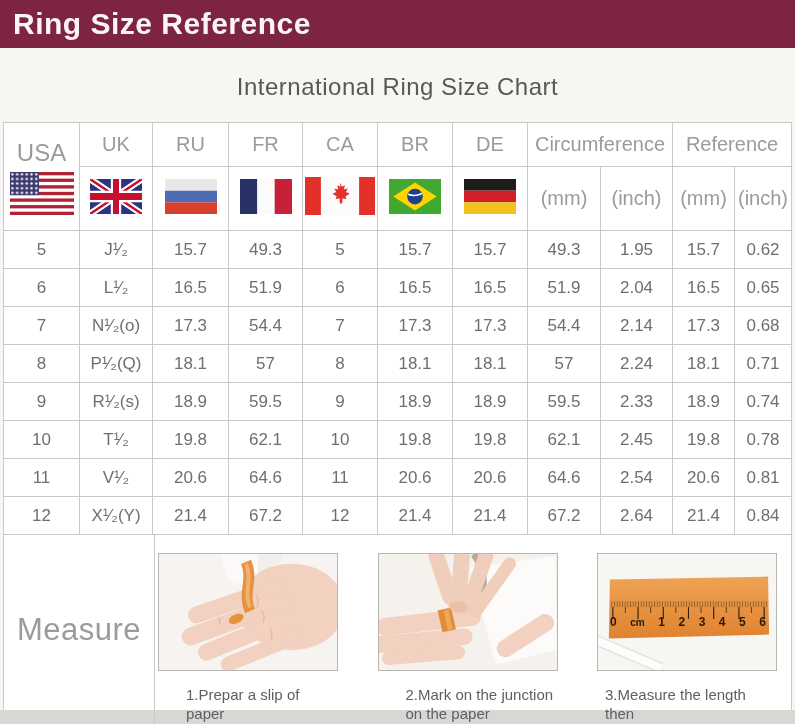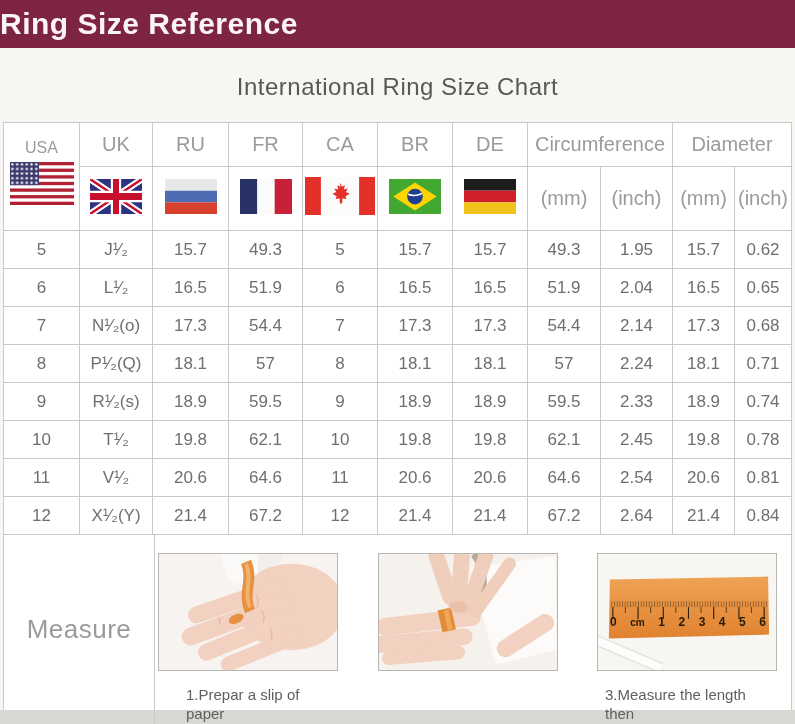--- a/index.html
+++ b/index.html
@@ -7,20 +7,21 @@
   body {
     width:795px; height:724px;
     background:#d9d7d4;
     font-family:"Liberation Sans", sans-serif;
     overflow:hidden;
   }
   
   .topbar {
     height:48px; background:#7d2440;
     display:flex; align-items:center;
+    padding-left:13px;
     box-shadow:0 1px 2px rgba(0,0,0,.25);
   }
   .topbar h1 {
     margin:0; color:#fbf4f4; font-size:30px;
     font-weight:600; letter-spacing:.5px; line-height:48px;
   }
   
   .content {
     background:#f8f6f3; height:662px; padding:0 3px;
   }
@@ -42,34 +43,34 @@
     color:#9b9b9b; font-weight:400; font-size:20px;
   }
   .label-row th { height:44px; }
   .flag-row th { height:64px; }
   tbody td { height:38px; font-size:17px; color:#6f6f6f; }
   col.c-usa{width:76px} col.c-uk{width:73px} col.c-ru{width:76px}
   col.c-fr{width:74px} col.c-ca{width:75px} col.c-br{width:75px}
   col.c-de{width:75px} col.c-cmm{width:73px} col.c-cin{width:72px}
   col.c-dmm{width:62px} col.c-din{width:57px}
   th.usa-th { vertical-align:top; }
-  .usa-label { margin-top:16px; font-size:16px; color:#9b9b9b; }
+  .usa-label { margin-top:16px; font-size:24px; color:#9b9b9b; }
   .flag { display:inline-block; width:52px; height:35px; line-height:0; }
   .flag svg { width:100%; height:100%; display:block; }
   .flag-usa { width:64px; height:43px; margin-top:5px; }
   .flag-ca  { width:70px; height:38px; }
   
   .measure-row {
     display:flex; height:190px; background:#fff;
     border:1px solid #c9c9c9; border-top:none; width:789px;
   }
   .measure-label-cell {
     width:151px; border-right:1px solid #c9c9c9;
     display:flex; align-items:center; justify-content:center;
-    font-size:26px; color:#9b9b9b; letter-spacing:.5px;
+    font-size:31px; color:#9b9b9b; letter-spacing:.5px;
   }
   .measure-content {
     flex:1; display:flex; justify-content:space-between;
     padding:18px 12px 0 3px;
   }
   .step { width:182px; display:flex; flex-direction:column; }
   .photo {
     width:180px; height:118px; border:1px solid #b7b5b2;
     position:relative; background:#f6f4f1; line-height:0;
   }
@@ -140,21 +141,21 @@
             </svg>
           </span>
         </th>
         <th>UK</th>
         <th>RU</th>
         <th>FR</th>
         <th>CA</th>
         <th>BR</th>
         <th>DE</th>
         <th colspan="2">Circumference</th>
-        <th colspan="2">Diameter</th>
+        <th colspan="2">Reference</th>
       </tr>
       <tr class="flag-row">
         <th>
           <span class="flag">
             <svg viewBox="0 0 60 36" preserveAspectRatio="none">
               <rect width="60" height="36" fill="#2b3480"></rect>
               <path d="M0,0 L60,36 M60,0 L0,36" stroke="#fff" stroke-width="7"></path>
               <path d="M0,0 L60,36 M60,0 L0,36" stroke="#c8102e" stroke-width="2.6"></path>
               <path d="M30,0 V36 M0,18 H60" stroke="#fff" stroke-width="12"></path>
               <path d="M30,0 V36 M0,18 H60" stroke="#c8102e" stroke-width="7"></path>
@@ -370,20 +371,22 @@
             <path d="M68,57 L72,77" stroke="#f0a757" stroke-width="5" fill="none"></path>
             <g stroke="#f0cebc" stroke-linecap="round" fill="none">
               <path d="M58,2 L72,44" stroke-width="16"></path>
               <path d="M84,0 L80,50" stroke-width="16"></path>
               <path d="M108,2 L90,54" stroke-width="15"></path>
               <path d="M132,10 L98,58" stroke-width="13"></path>
             </g>
             <ellipse cx="80" cy="54" rx="10" ry="6" fill="#e8b79d" opacity="0.6"></ellipse>
           </svg>
         </div>
+        <div class="caption">2.Mark on the junction
+on the paper</div>
       </div>
 
       <div class="step step-3">
         <div class="photo">
           <svg viewBox="0 0 180 118" preserveAspectRatio="none">
             <defs>
               <linearGradient id="rg" x1="0" y1="0" x2="0" y2="1">
                 <stop offset="0" stop-color="#efa355"></stop>
                 <stop offset="1" stop-color="#e0822f"></stop>
               </linearGradient>

